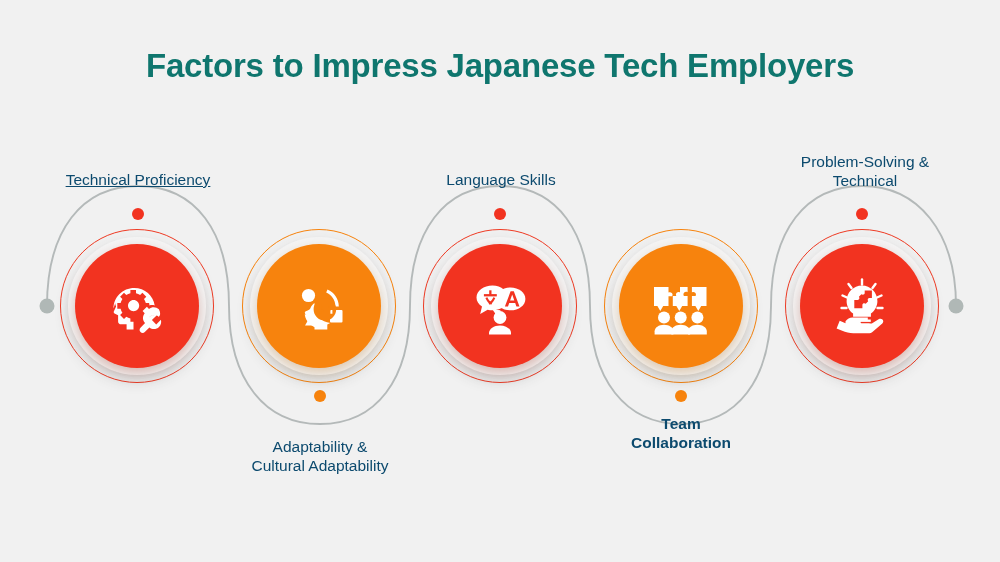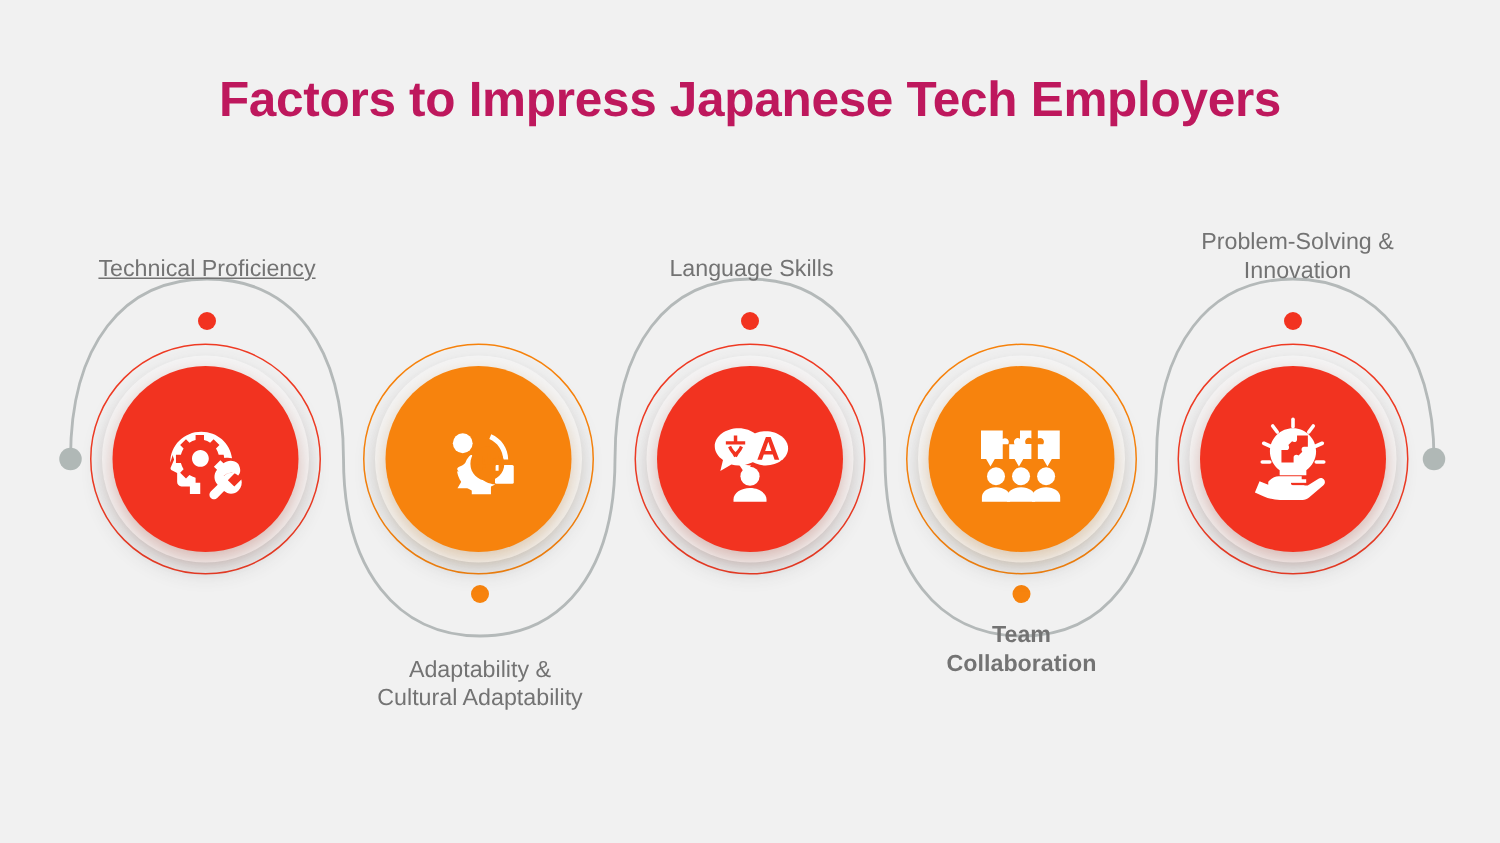--- a/index.html
+++ b/index.html
@@ -21,21 +21,21 @@
     height: 562px;
   }
   .title {
     position: absolute;
     left: 0;
     top: 44px;
     width: 1000px;
     text-align: center;
     font-size: 33px;
     font-weight: bold;
-    color: #be185d;
+    color: #0f766e;
     letter-spacing: -0.2px;
     line-height: 44px;
   }
   .stage {
     position: absolute;
     left: 0; top: 0;
     width: 1000px;
     height: 562px;
   }
   .pathlayer {
@@ -83,21 +83,21 @@
   }
   .node.orange .disc {
     background: #f7830d;
     box-shadow: 0 5px 12px rgba(170,95,10,0.30);
   }
   .disc svg { display: block; }
   .label {
     position: absolute;
     text-align: center;
     font-size: 15.5px;
-    color: #737373;
+    color: #0c4a6e;
     line-height: 19px;
     width: 260px;
   }
   .label.above { }
   .label.below { }
 </style>
 </head>
 <body>
 
 <div id="infographic">
@@ -229,17 +229,17 @@
             <path d="M27.2 49.5h17.6v2.4H27.2z"></path>
             <path d="M28.4 53.5h15.2v2.4H28.4z"></path>
             <path d="M30.5 57.5h11v2.2c0 .6-.5 1-1 1h-9c-.6 0-1-.5-1-1z"></path>
             <path d="M19.5 53.2l-5.8-2.4-3.1 7.6 5.6 2.4c3.5 1.6 7.3 2.5 11.1 2.5h15.1c1.6 0 3.1-.6 4.3-1.6l9.6-8.2c1.2-1 1.3-2.9.2-4-.9-.9-2.4-1.1-3.5-.4l-7.2 4.5h-9.6c-.9 0-1.6-.7-1.6-1.6s.7-1.6 1.6-1.6h5.6v-2.9H26.5c-2.8 0-5.3 1.6-7 3.7z"></path>
           </svg>
         </span>
       </div>
     </div>
     <div class="label above" style="left:735px; top:152px;">
       <div>Problem-Solving &amp;</div>
-      <div>Innovation</div>
+      <div>Technical</div>
     </div>
 
   </div>
 </div>
 
 </body></html>

